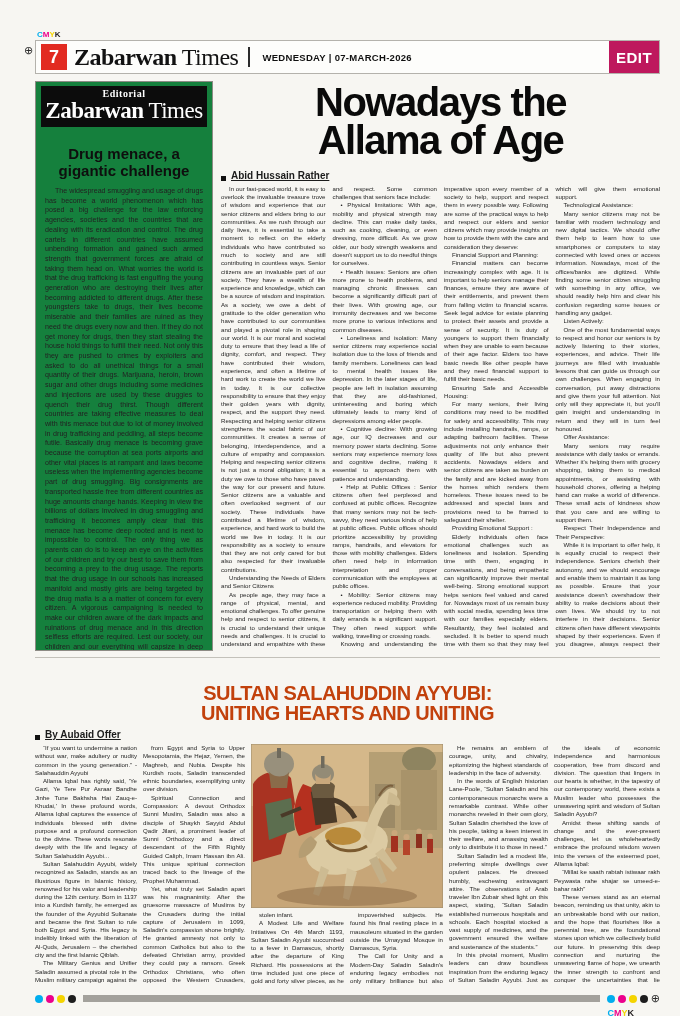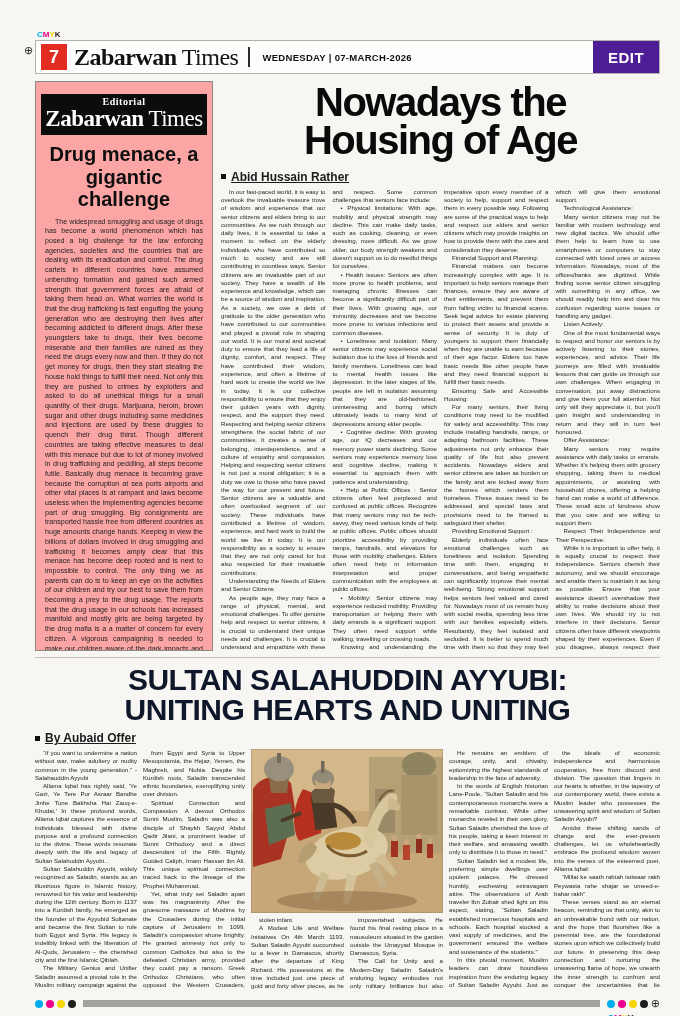--- a/index.html
+++ b/index.html
@@ -21,52 +21,52 @@
   .masthead {
     height:34px; border:1px solid #b4b2ac; background:#fdfdfb; display:flex; align-items:center;
     padding:3px 5px; box-sizing:border-box; position:relative; margin-bottom:7px;
   }
   .pagenum { width:26px; height:26px; background:#e22b21; color:#fff; font-weight:bold;
     font-size:18px; display:flex; align-items:center; justify-content:center; margin-right:7px; }
   .paper-title { font-family:"Liberation Serif", serif; font-size:24px; color:#121212; letter-spacing:-0.5px; white-space:nowrap; }
   .paper-title .bold { font-weight:bold; }
   .mast-divider { width:2px; height:20px; background:#2c2c2c; margin:0 12px 0 10px; }
   .dateline { font-size:9.5px; font-weight:bold; letter-spacing:0.3px; color:#111; }
-  .edit-box { position:absolute; right:0; top:0; bottom:0; width:66px; background:#4c1d95; color:#fff;
+  .edit-box { position:absolute; right:0; top:0; bottom:0; width:50px; background:#be185d; color:#fff;
     font-weight:bold; font-size:15px; display:flex; align-items:center; justify-content:center; letter-spacing:0.5px; }
 
   
   .content-top { display:flex; gap:8px; height:570px; }
 
   
-  .editorial { width:178px; flex:none; border:1px solid #8d8b85; background:#fca5a5;
-    box-sizing:border-box; padding:12px 5px; overflow:hidden; }
+  .editorial { width:178px; flex:none; border:1px solid #8d8b85; background:#15803d;
+    box-sizing:border-box; padding:4px 5px; overflow:hidden; }
   .ed-banner { background:#0c0c0c; color:#fff; text-align:center; padding:2px 2px 5px; }
   .ed-kicker { font-family:"Liberation Serif", serif; font-size:10px; font-weight:bold; letter-spacing:0.5px; }
   .ed-brand { font-family:"Liberation Serif", serif; font-size:23px; line-height:1.02; letter-spacing:-0.5px; white-space:nowrap; }
   .ed-brand .bold { font-weight:bold; }
-  .ed-headline { font-size:20px; font-weight:bold; text-align:center; line-height:1.12; margin:8px 4px 7px; color:#0e0e0e; }
+  .ed-headline { font-size:15px; font-weight:bold; text-align:center; line-height:1.12; margin:19px 4px 7px; color:#0e0e0e; }
   .ed-body { font-size:7.1px; line-height:1.37; text-align:justify; color:#222; }
   .ed-body p { margin:4px; text-indent:10px; }
 
   
   .wisdom { flex:1; min-width:0; display:flex; flex-direction:column; }
   .wisdom-headline { text-align:center; font-weight:bold; font-size:40px; line-height:0.96;
     letter-spacing:-1.5px; color:#0a0a0a; margin:2px 0 10px; }
-  .byline-row { display:flex; align-items:center; gap:5px; font-size:12px; font-weight:bold; margin:0 0 4px; }
+  .byline-row { display:flex; align-items:flex-end; gap:5px; font-size:10px; font-weight:bold; margin:0 0 4px; }
   .byline-row .sq { width:5px; height:5px; background:#111; flex:none; }
   .byline-row .name { text-decoration:underline; }
   .wisdom-cols { column-count:4; column-gap:7px; height:478px; overflow:hidden;
     font-size:6.1px; line-height:1.36; text-align:justify; color:#242424; }
   .wisdom-cols p { margin:0; text-indent:8px; }
 
   
   .sultan { border-top:1px solid #c3c1ba; margin-top:6px; padding-top:5px; }
-  .sultan-headline { text-align:center; font-weight:bold; font-size:30px; line-height:1.0;
-    letter-spacing:-0.5px; color:#0f172a; margin:2px 0 6px; }
+  .sultan-headline { text-align:center; font-weight:bold; font-size:20px; line-height:1.0;
+    letter-spacing:-0.5px; color:#c2410c; margin:20px 0 6px; }
   .sultan-body { display:flex; gap:6px; height:240px; overflow:hidden; margin-top:2px;
     font-size:6.1px; line-height:1.36; text-align:justify; color:#242424; }
   .sultan-body p { margin:0; text-indent:8px; }
   .s-col { overflow:hidden; }
   .s-col1 { width:102px; flex:none; }
   .s-col2 { width:102px; flex:none; }
   .s-mid  { width:192px; flex:none; display:flex; flex-direction:column; }
   .s-col5 { width:99px;  flex:none; }
   .s-col6 { width:106px; flex:none; }
   .painting { width:192px; height:164px; flex:none; }
@@ -114,21 +114,21 @@
       </div>
       <h2 class="ed-headline">Drug menace, a gigantic challenge</h2>
       <div class="ed-body">
           <p>The widespread smuggling and usage of drugs has become a world phenomenon which has posed a big challenge for the law enforcing agencies, societies and the countries that are dealing with its eradication and control. The drug cartels in different countries have assumed unbending formation and gained such armed strength that government forces are afraid of taking them head on. What worries the world is that the drug trafficking is fast engulfing the young generation who are destroying their lives after becoming addicted to different drugs. After these youngsters take to drugs, their lives become miserable and their families are ruined as they need the drugs every now and then. If they do not get money for drugs, then they start stealing the house hold things to fulfill their need. Not only this they are pushed to crimes by exploiters and asked to do all unethical things for a small quantity of their drugs. Marijuana, heroin, brown sugar and other drugs including some medicines and injections are used by these druggies to quench their drug thirst. Though different countries are taking effective measures to deal with this menace but due to lot of money involved in drug trafficking and peddling, all steps become futile. Basically drug menace is becoming grave because the corruption at sea ports airports and other vital places is at rampant and laws become useless when the implementing agencies become part of drug smuggling. Big consignments are transported hassle free from different countries as huge amounts change hands. Keeping in view the billions of dollars involved in drug smuggling and trafficking it becomes amply clear that this menace has become deep rooted and is next to impossible to control. The only thing we as parents can do is to keep an eye on the activities of our children and try our best to save them from becoming a prey to the drug usage. The reports that the drug usage in our schools has increased manifold and mostly girls are being targeted by the drug mafia is a a matter of concern for every citizen. A vigorous campaigning is needed to make our children aware of the dark impacts and ruinations of drug menace and in this direction selfless efforts are required. Lest our society, our children and our everything will capsize in deep waters.</p>
         </div>
     </aside>
 
     <section class="wisdom">
       <h1 class="wisdom-headline">
         <div>Nowadays the</div>
-        <div>Housing of Age</div>
+        <div>Allama of Age</div>
       </h1>
       <div class="byline-row">
         <span class="sq"></span>
         <span class="name">Abid Hussain Rather</span>
       </div>
       <div class="wisdom-cols">
           <p>In our fast-paced world, it is easy to overlook the invaluable treasure trove of wisdom and experience that our senior citizens and elders bring to our communities. As we rush through our daily lives, it is essential to take a moment to reflect on the elderly individuals who have contributed so much to society and are still contributing in countless ways. Senior citizens are an invaluable part of our society. They have a wealth of life experience and knowledge, which can be a source of wisdom and inspiration. As a society, we owe a debt of gratitude to the older generation who have contributed to our communities and played a pivotal role in shaping our world. It is our moral and societal duty to ensure that they lead a life of dignity, comfort, and respect. They have contributed their wisdom, experience, and often a lifetime of hard work to create the world we live in today. It is our collective responsibility to ensure that they enjoy their golden years with dignity, respect, and the support they need. Respecting and helping senior citizens strengthens the social fabric of our communities. It creates a sense of belonging, interdependence, and a culture of empathy and compassion. Helping and respecting senior citizens is not just a moral obligation; it is a duty we owe to those who have paved the way for our present and future. Senior citizens are a valuable and often overlooked segment of our society. These individuals have contributed a lifetime of wisdom, experience, and hard work to build the world we live in today. It is our responsibility as a society to ensure that they are not only cared for but also respected for their invaluable contributions.</p>
           <p>Understanding the Needs of Elders and Senior Citizens</p>
           <p>As people age, they may face a range of physical, mental, and emotional challenges. To offer genuine help and respect to senior citizens, it is crucial to understand their unique needs and challenges. It is crucial to understand and empathize with these challenges to provide appropriate help and respect. Some common challenges that seniors face include:</p>
           <p>•  Physical limitations: With age, mobility and physical strength may decline. This can make daily tasks, such as cooking, cleaning, or even dressing, more difficult. As we grow older, our body strength weakens and doesn't support us to do needful things for ourselves.</p>

